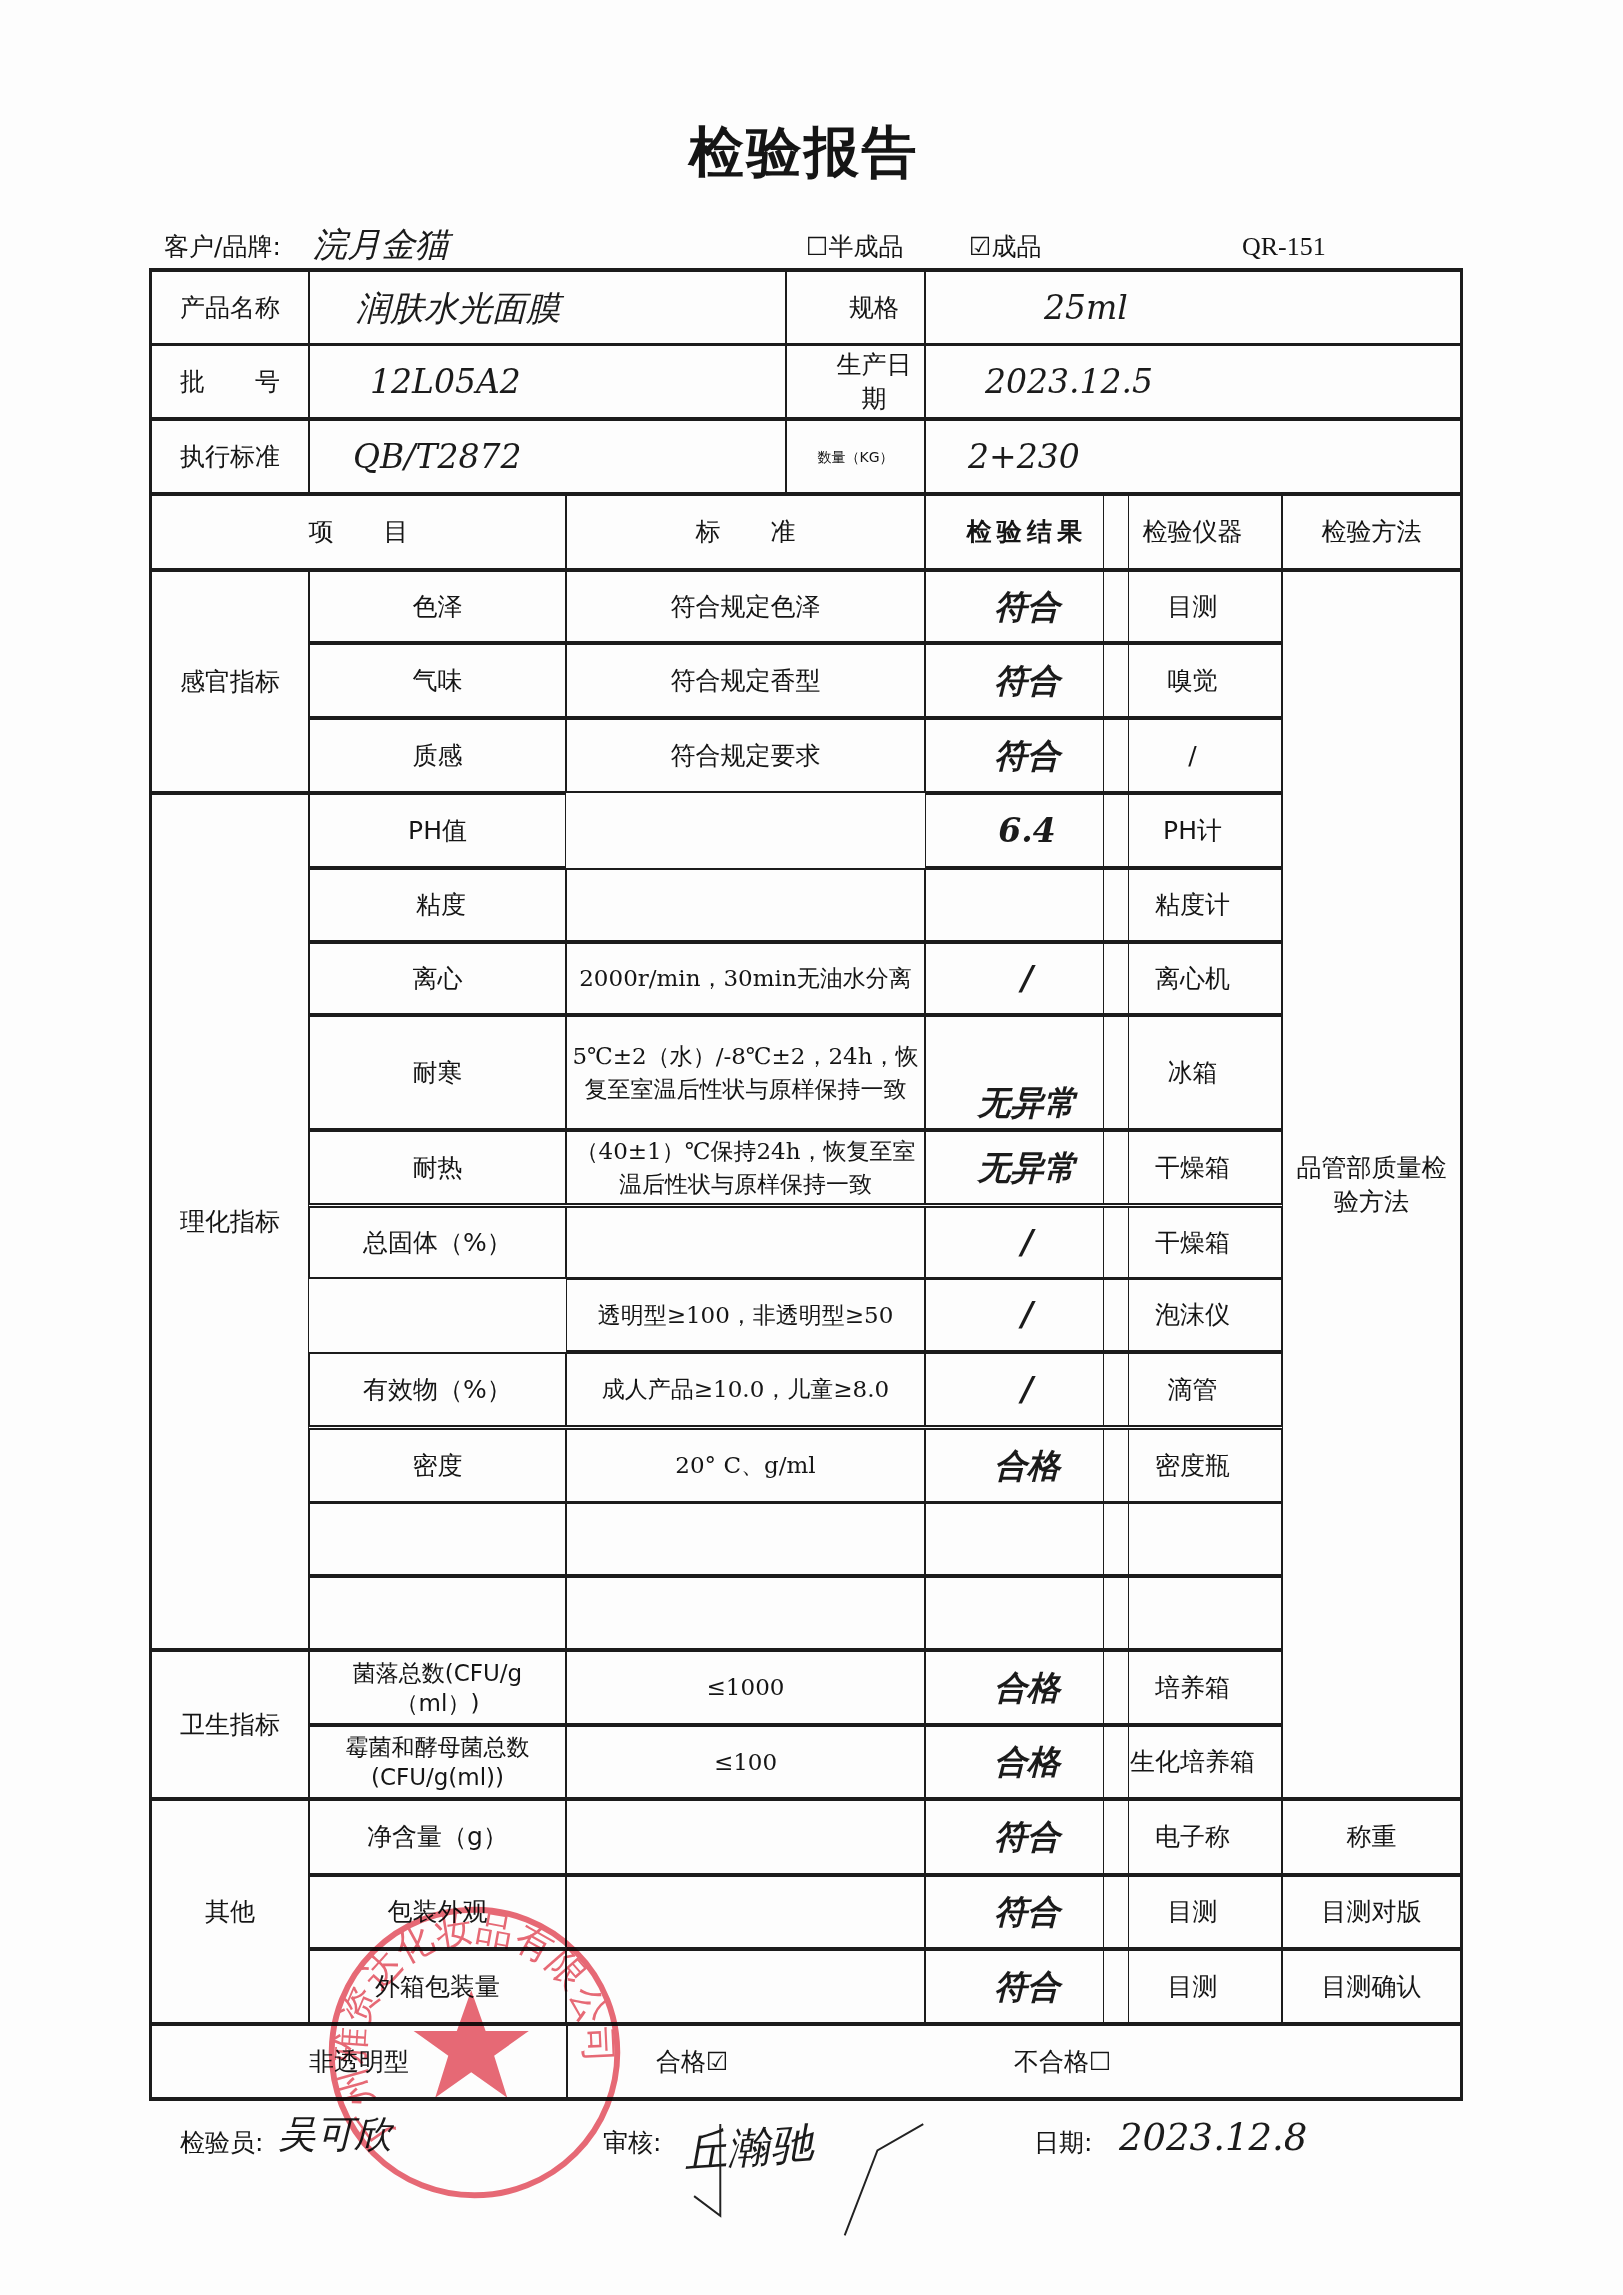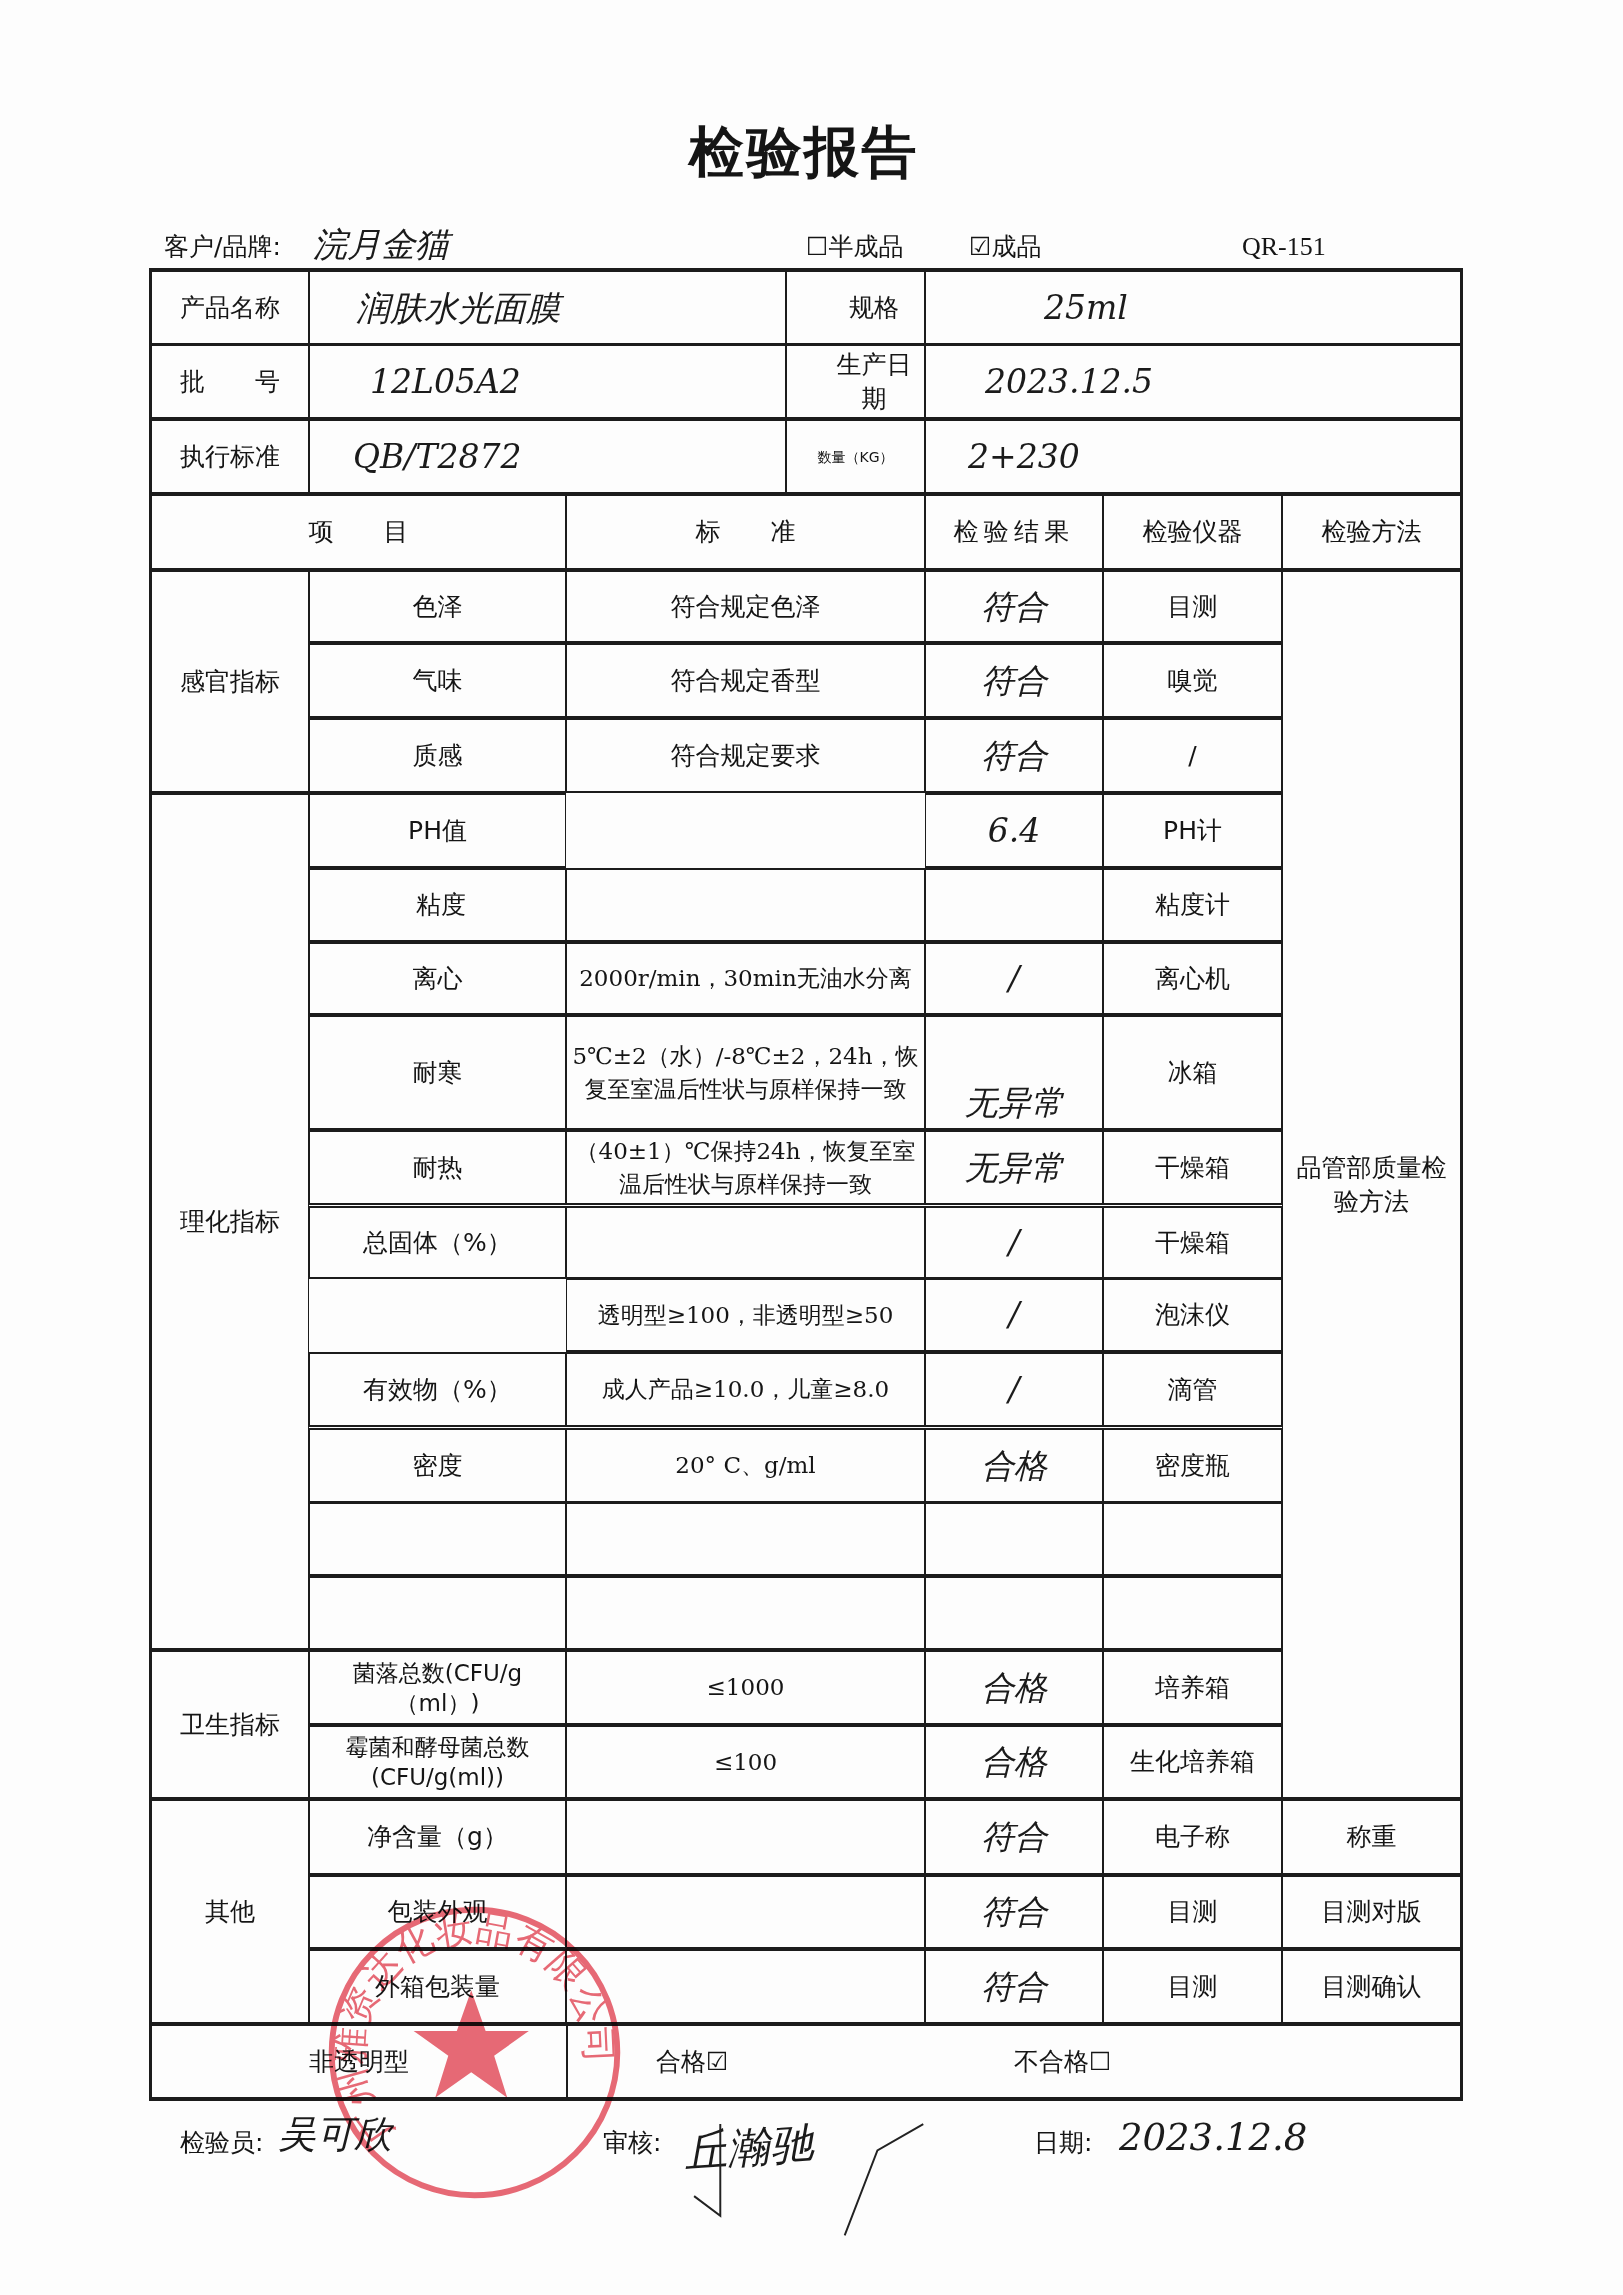--- a/index.html
+++ b/index.html
@@ -33,21 +33,21 @@
   
   .L1 { left:151px; width:158px; }
   .V1 { left:309px; width:477px; }
   .L2 { left:786px; width:139px;padding-left:42px; }
   .V2 { left:925px; width:536px; }
   
   .c0 { left:151px; width:158px; }
   .c1 { left:309px; width:257px; }
   .c01 { left:151px; width:415px; }
   .c2 { left:566px; width:359px; }
-  .c3 { left:925px; width:178px; }
+  .c3 { left:925px; width:204px;font-weight:bold; }
   .c4 { left:1103px; width:179px; }
   .c5 { left:1282px; width:179px; }
   .frame {
     position:absolute; left:149px; top:268px; width:1314px; height:1833px;
     box-sizing:border-box; border:2px solid #1c1c1c; pointer-events:none;
   }
   .res { font-size:33px; }
   .sig { font-size:25px; line-height:33px; top:2126px; white-space:nowrap; }
   .stamp { left:314px; top:1892px; width:321px; height:321px; mix-blend-mode:multiply; opacity:0.85; }
 </style>

